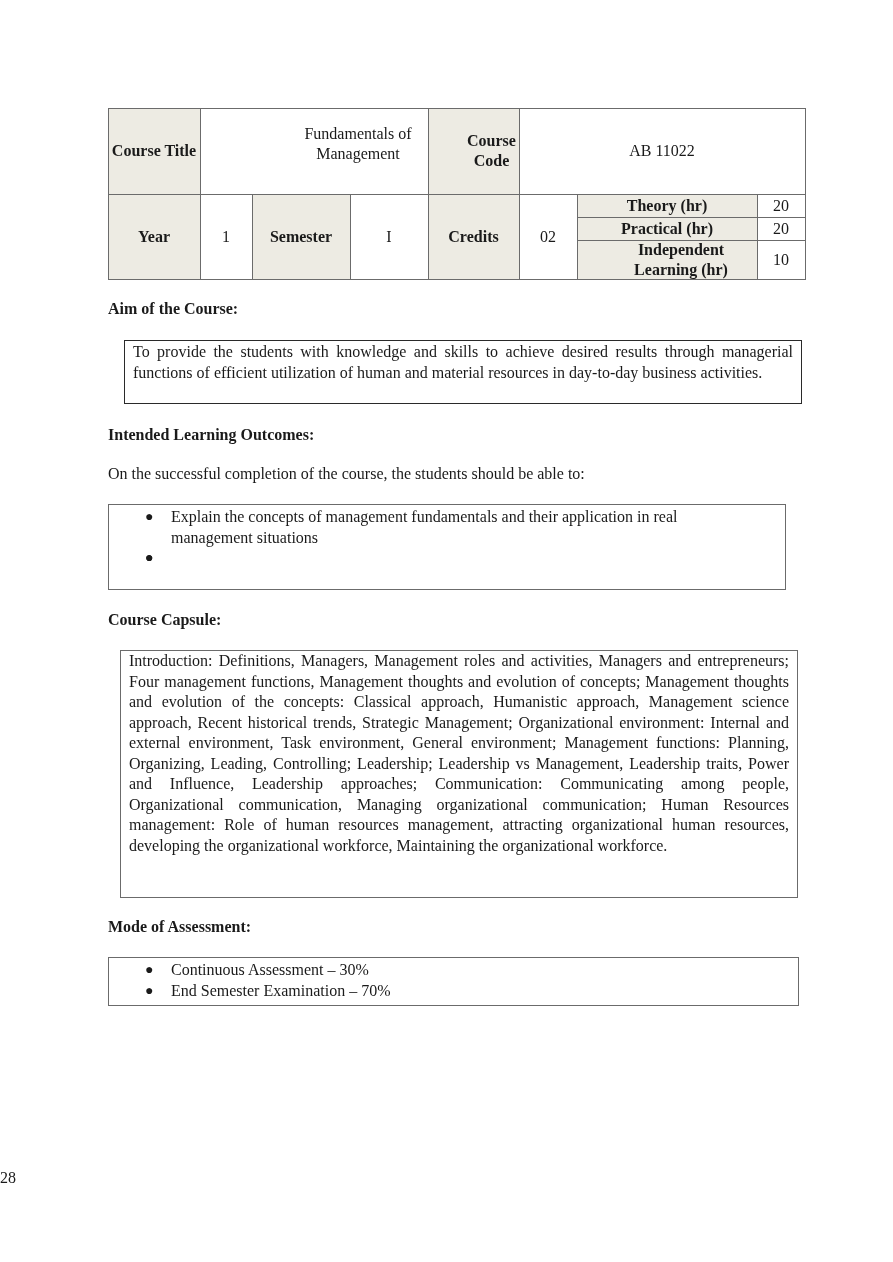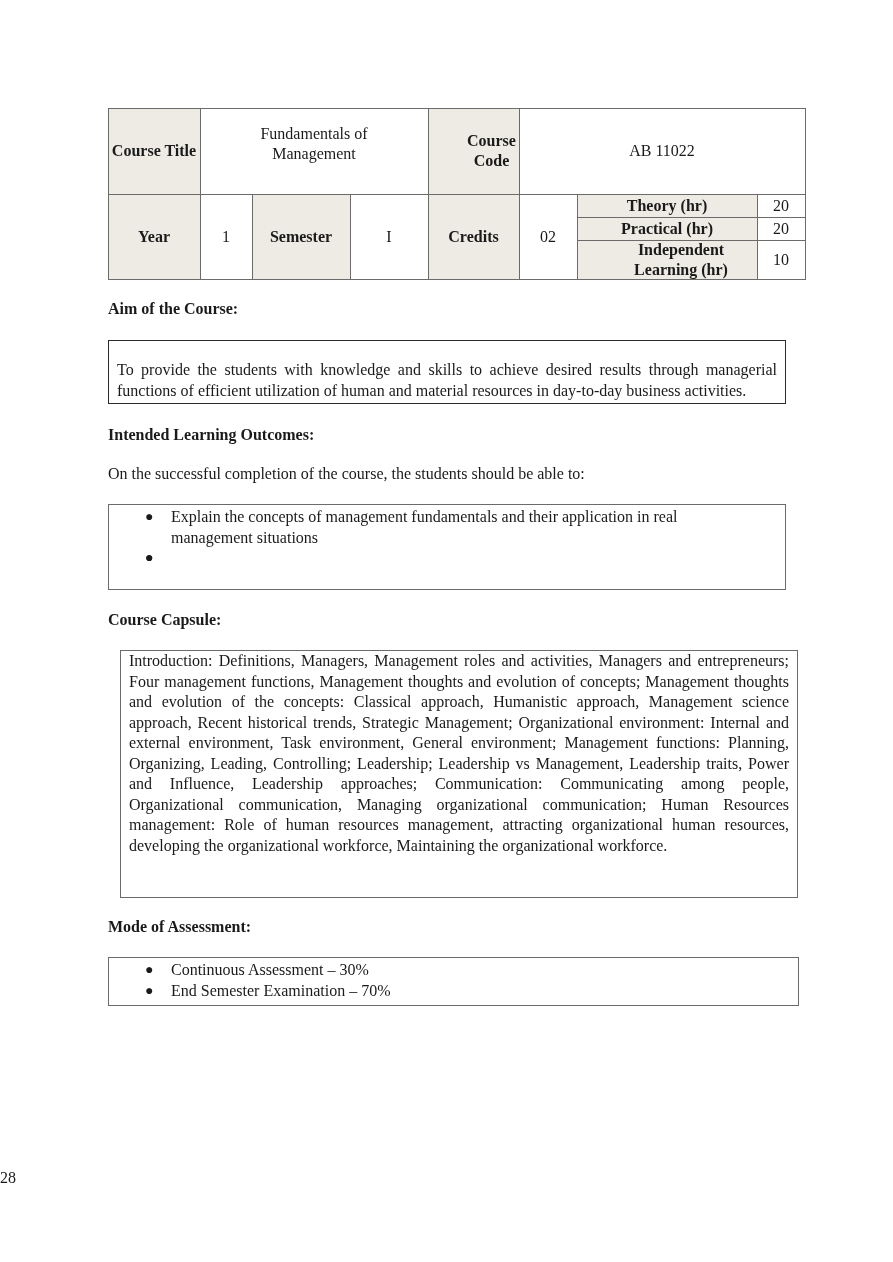--- a/index.html
+++ b/index.html
@@ -38,21 +38,21 @@
 <body>
 
 <div>
 
   <div class="abs shade" style="left:108px;top:108px;width:92px;height:171px;"></div>
   <div class="abs shade" style="left:252px;top:194px;width:98px;height:85px;"></div>
   <div class="abs shade" style="left:428px;top:108px;width:91px;height:171px;"></div>
   <div class="abs shade" style="left:577px;top:194px;width:180px;height:85px;"></div>
 
   <div class="cell bold" style="left:108px;top:108px;width:92px;height:86px;">Course Title</div>
-  <div class="cell" style="left:200px;top:108px;width:228px;height:86px;padding-bottom:14px;">
+  <div class="cell" style="left:200px;top:108px;width:228px;height:86px;padding-bottom:14px;justify-content:flex-end;">
       <span style="width:140px;display:block;">Fundamentals of Management</span>
     </div>
   <div class="cell bold" style="left:428px;top:108px;width:91px;height:86px;padding-left:36px;">
       <span style="width:60px;display:block;">Course Code</span>
     </div>
   <div class="cell" style="left:519px;top:108px;width:286px;height:86px;">AB 11022</div>
 
   <div class="cell bold" style="left:108px;top:194px;width:92px;height:85px;">Year</div>
   <div class="cell" style="left:200px;top:194px;width:52px;height:85px;">1</div>
   <div class="cell bold" style="left:252px;top:194px;width:98px;height:85px;">Semester</div>
@@ -80,21 +80,21 @@
   <div class="vline" style="left:252px;top:194px;height:86px;"></div>
   <div class="vline" style="left:350px;top:194px;height:86px;"></div>
   <div class="vline" style="left:428px;top:108px;height:172px;"></div>
   <div class="vline" style="left:519px;top:108px;height:172px;"></div>
   <div class="vline" style="left:577px;top:194px;height:86px;"></div>
   <div class="vline" style="left:757px;top:194px;height:86px;"></div>
   <div class="vline" style="left:805px;top:108px;height:172px;"></div>
 </div>
 
 <div class="heading" style="top:300px;">Aim of the Course:</div>
-<div class="box justify" style="left:108px;top:340px;width:678px;height:64px;padding:19px 8px 0 8px;border:1.5px solid #2a2a2a;">
+<div class="box justify" style="left:124px;top:340px;width:678px;height:64px;padding:1px 8px 0 8px;border:1.5px solid #2a2a2a;">
   <span>To provide the students with knowledge and skills to achieve desired results through managerial functions of efficient utilization of human and material resources in day-to-day business activities.</span>
 </div>
 
 <div class="heading" style="top:426px;">Intended Learning Outcomes:</div>
 <div class="para" style="top:465px;">On the successful completion of the course, the students should be able to:</div>
 <div class="box" style="left:108px;top:504px;width:678px;height:86px;padding:2px 30px 0 0;">
   <ul class="bullets">
     <li><span class="dot">●</span><span>Explain the concepts of management fundamentals and their application in real management situations</span></li>
     <li><span class="dot">●</span></li>
     <li><span class="dot">●</span></li>

